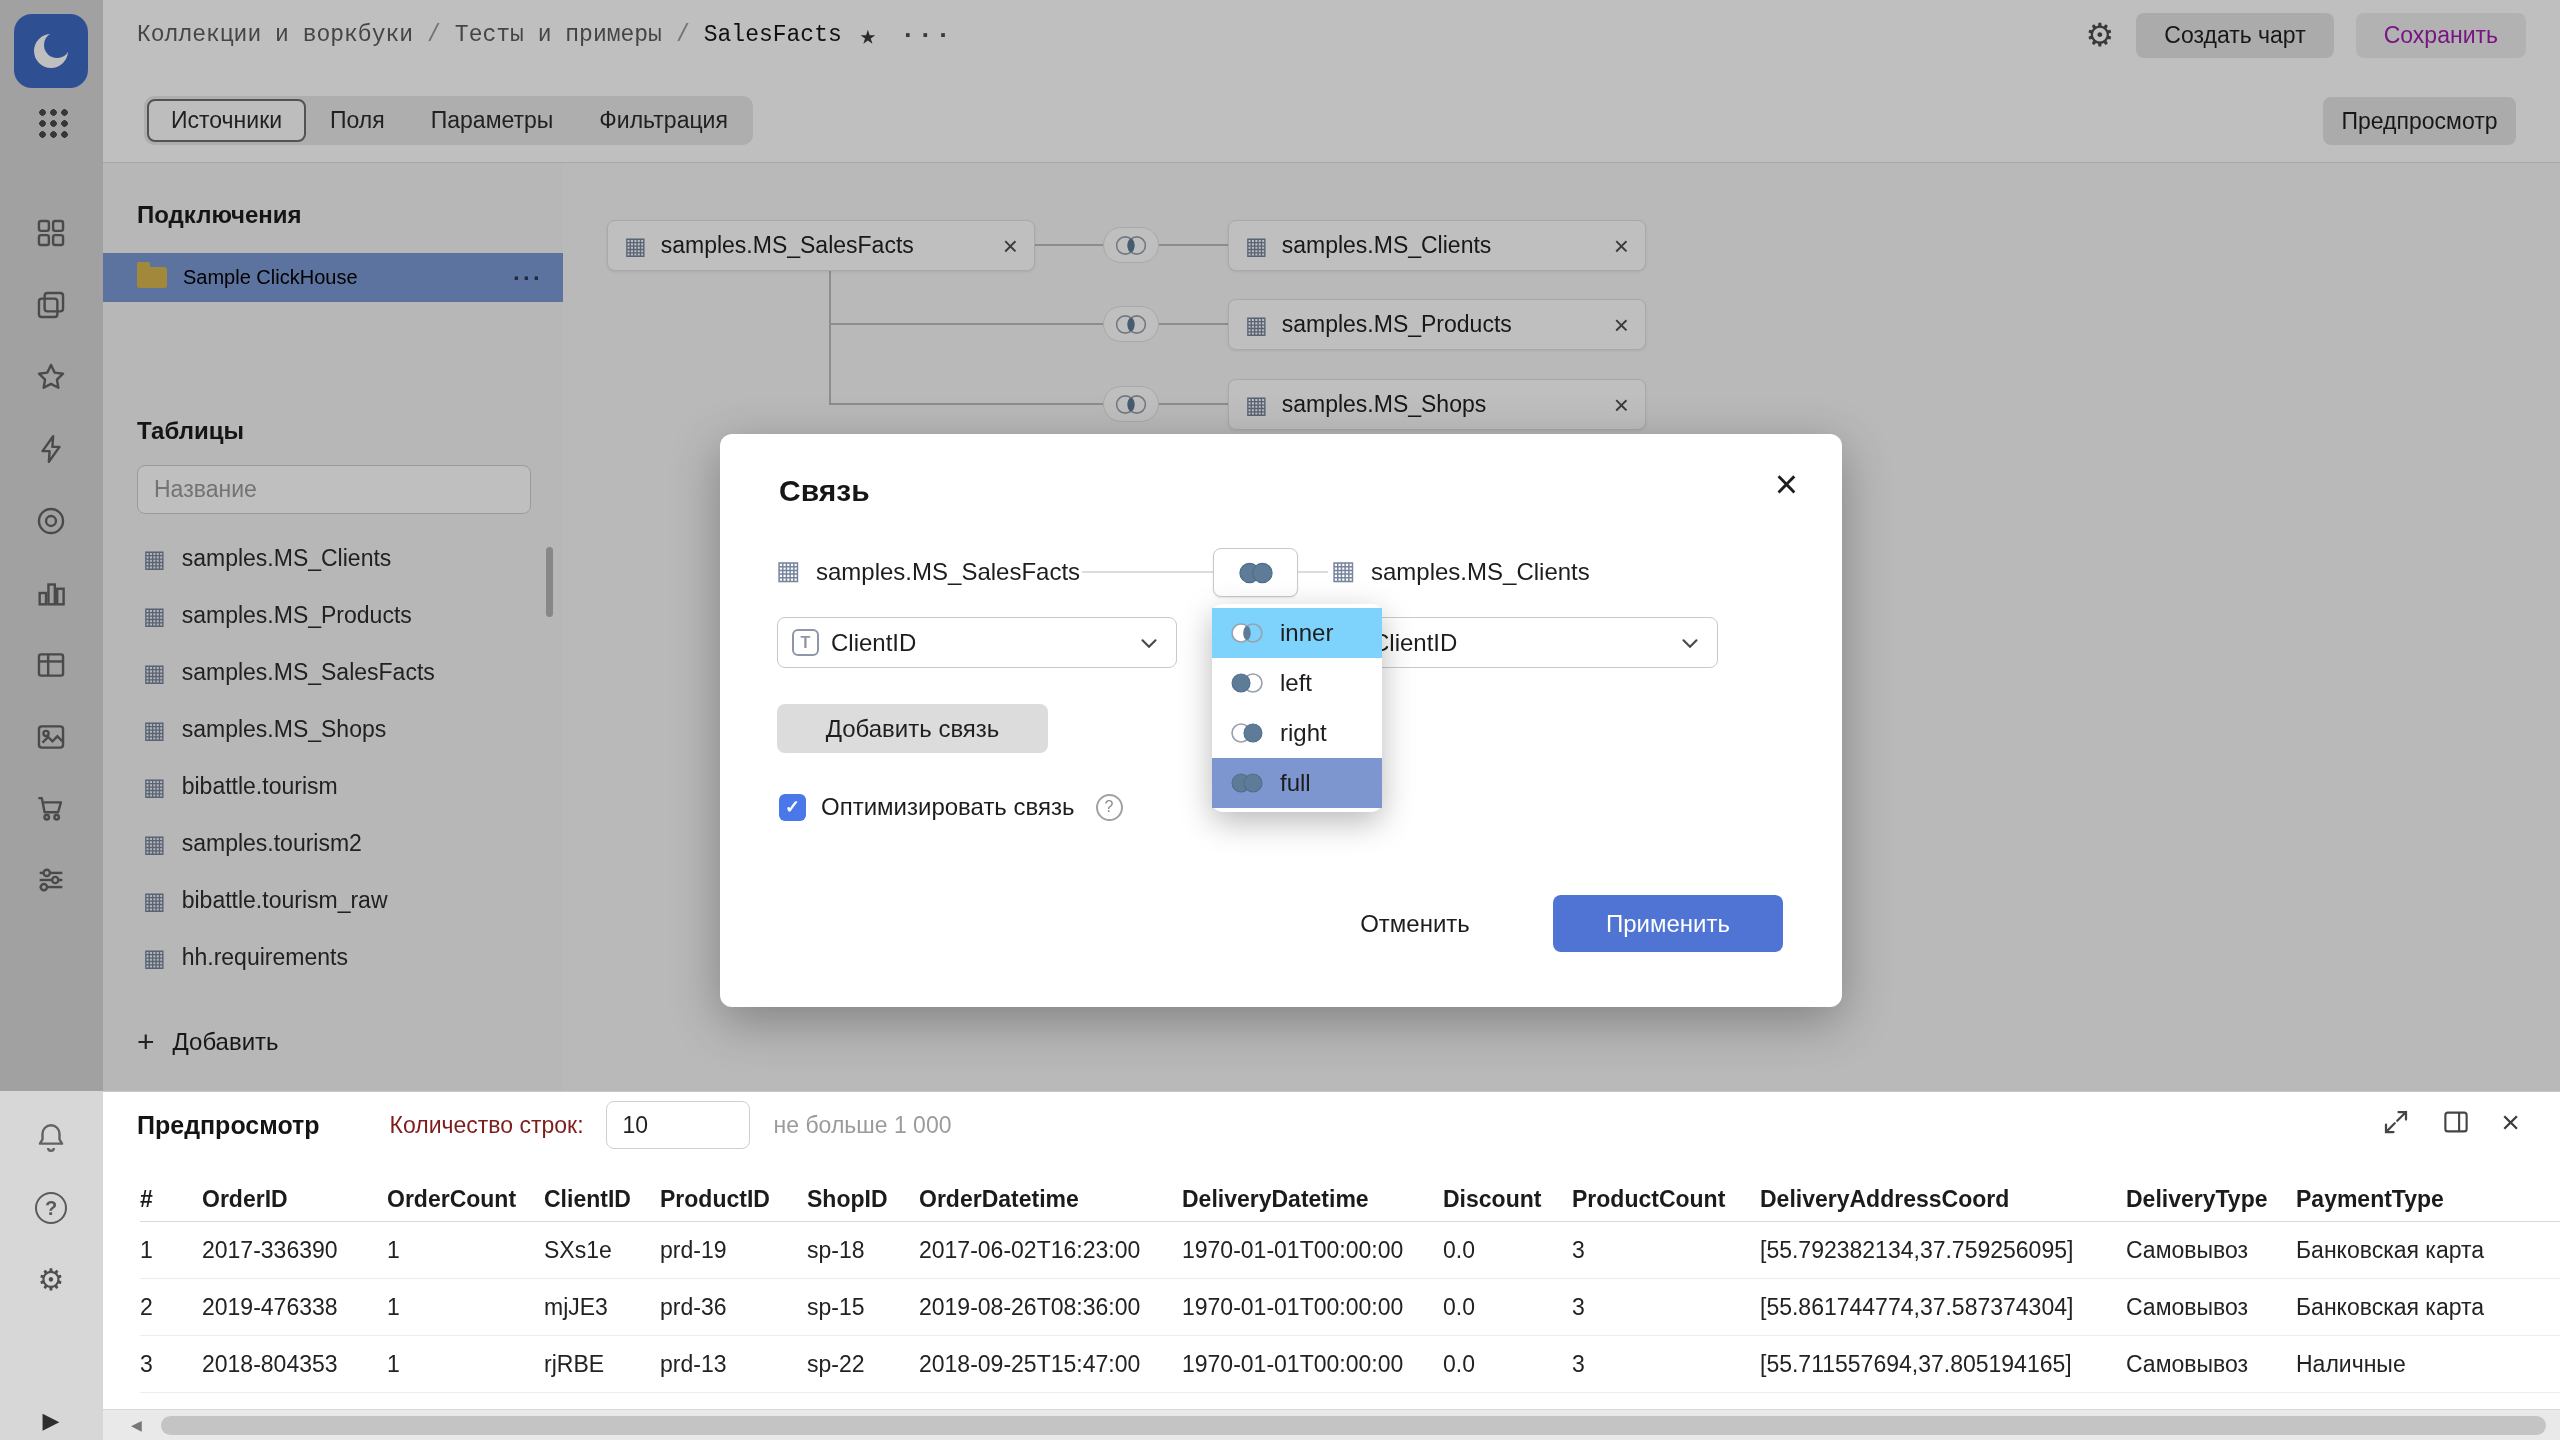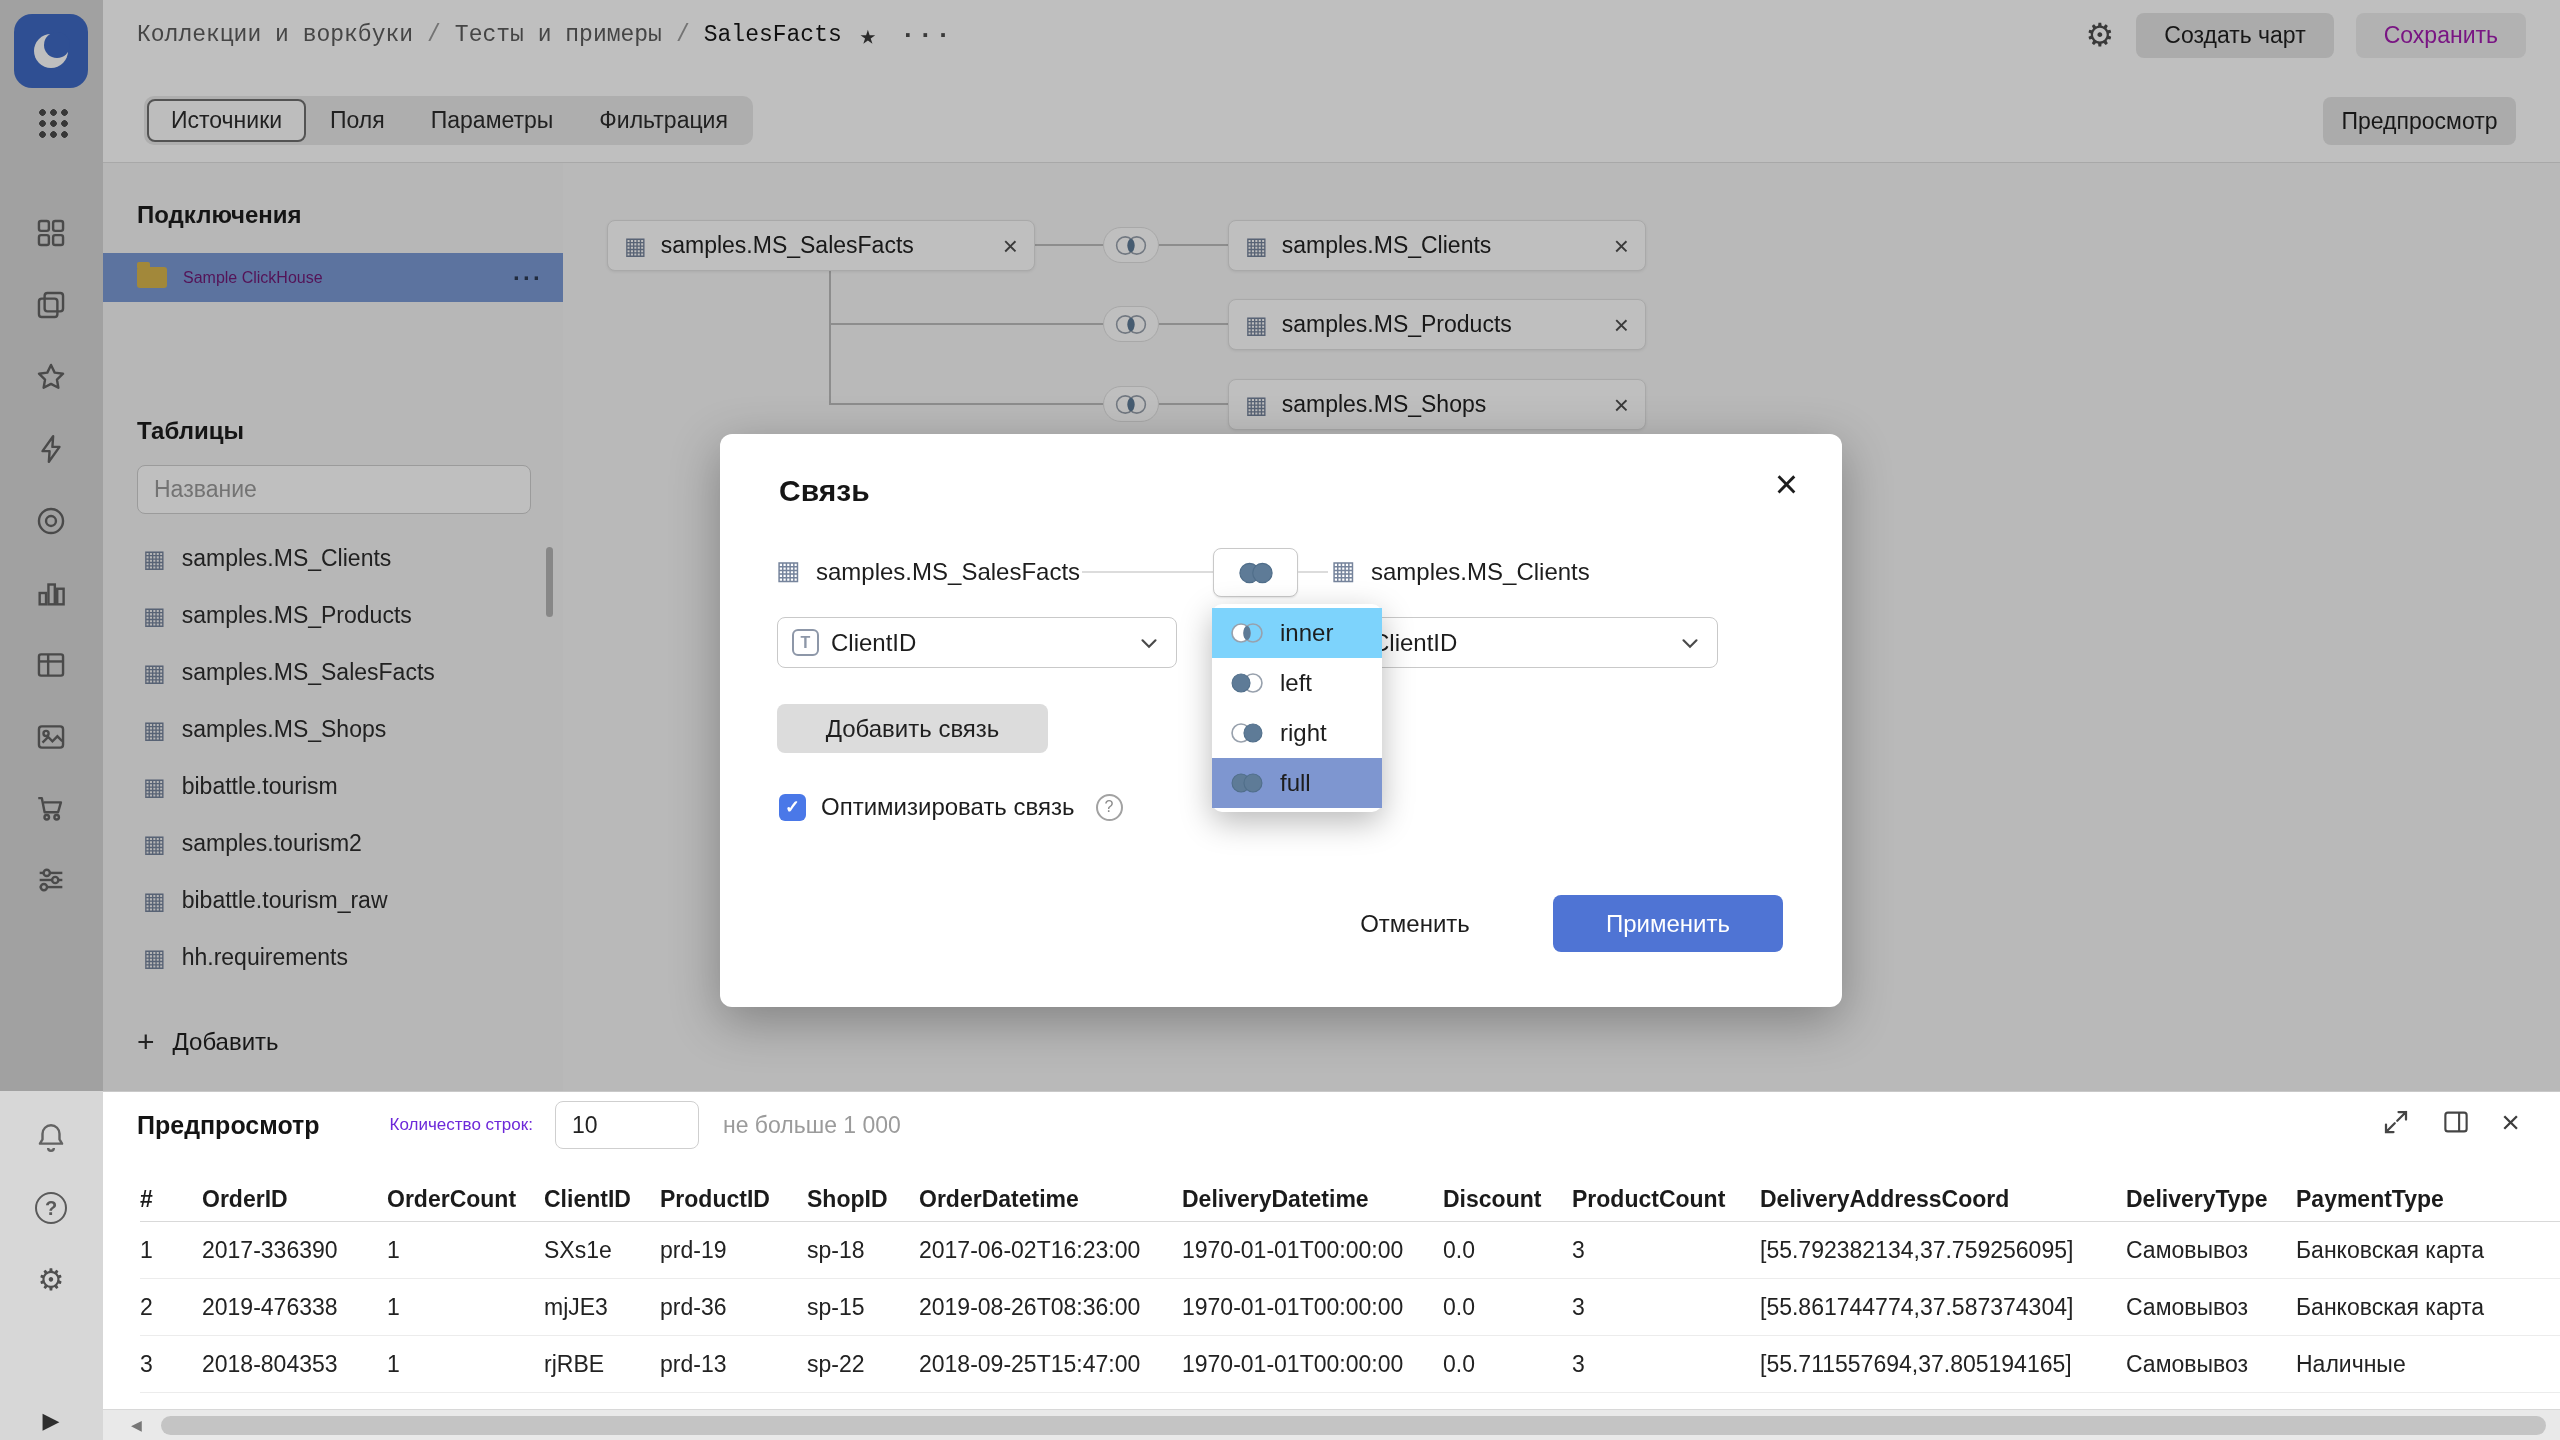--- a/index.html
+++ b/index.html
@@ -35,21 +35,21 @@
   .seg-tab { height:43px; display:flex; align-items:center; padding:0 22px; font-size:23px; color:#2c2c2c; border-radius:8px; cursor:pointer; }
   .seg-tab.active { background:#fdfdfd; border:2px solid #6f6f6f; }
   .preview-btn { position:absolute; right:44px; top:97px; width:193px; height:48px; background:#e5e5e5; border:none; border-radius:8px; font-family:inherit; font-size:23px; color:#1f1f1f; cursor:pointer; }
 
   
   .left-panel { position:absolute; left:103px; top:163px; width:464px; height:928px; background:#f4f4f4; border-right:1px solid #dddddd; }
   .panel-title { position:absolute; left:34px; font-size:24px; font-weight:bold; color:#1c1c1c; }
   .conn-row { position:absolute; left:0; top:90px; width:460px; height:49px; background:#7b9ad4; display:flex; align-items:center; padding:0 20px 0 34px; cursor:pointer; }
   .folder { position:relative; width:30px; height:21px; background:#d8b64e; border-radius:3px; margin-right:16px; }
   .folder::before { content:""; position:absolute; left:0; top:-5px; width:13px; height:6px; background:#d8b64e; border-radius:2px 2px 0 0; }
-  .conn-label { font-size:16px; color:#701a75; flex:1; }
+  .conn-label { font-size:20px; color:#000000; flex:1; }
   .conn-more { font-size:24px; font-weight:bold; letter-spacing:2px; color:#2c3a55; }
   .search-box { position:absolute; left:34px; top:302px; width:394px; height:49px; background:#ffffff; border:1px solid #cfcfcf; border-radius:8px; font-family:inherit; font-size:23px; padding:0 16px; color:#222; }
   .search-box::placeholder { color:#9a9a9a; }
   .tables-list { position:absolute; left:0; top:367px; width:460px; }
   .tbl-item { height:57px; display:flex; align-items:center; padding-left:40px; gap:16px; cursor:pointer; }
   .tbl-icon { font-size:24px; color:#76849c; line-height:1; }
   .tbl-label { font-size:23px; color:#2d2d2d; white-space:nowrap; }
   .panel-scroll-thumb { position:absolute; left:443px; top:384px; width:7px; height:70px; background:#b5b5b5; border-radius:4px; }
   .add-row { position:absolute; left:34px; top:856px; height:46px; display:flex; align-items:center; gap:18px; cursor:pointer; }
   .plus-glyph { font-size:30px; color:#2e2e2e; line-height:1; }
@@ -88,21 +88,21 @@
   
   .join-dd { position:absolute; left:1212px; top:604px; width:170px; background:#ffffff; border-radius:10px; z-index:70; box-shadow:0 10px 32px rgba(0,0,0,0.28); padding:4px 0; }
   .dd-item { height:50px; display:flex; align-items:center; gap:13px; padding:0 15px; font-size:24px; color:#1d1d1d; cursor:pointer; }
   .dd-item.hover { background:#7dd3fc; }
   .dd-item.selected { background:#7e96d0; }
 
   
   .preview-panel { position:absolute; left:103px; top:1091px; width:2457px; height:349px; background:#ffffff; border-top:1px solid #c9c9c9; z-index:10; }
   .pv-head { position:absolute; left:34px; top:0; height:66px; display:flex; align-items:center; }
   .pv-title { font-size:25px; font-weight:bold; color:#141414; }
-  .pv-rows-label { font-size:17px; color:#6d28d9; margin-left:70px; }
+  .pv-rows-label { font-size:23px; color:#7f1d1d; margin-left:70px; }
   .pv-rows-input { width:144px; height:48px; border:1px solid #cfcfcf; border-radius:8px; font-family:inherit; font-size:23px; padding:0 16px; color:#222; margin-left:22px; background:#fff; }
   .pv-hint { font-size:23px; color:#9b9b9b; margin-left:24px; }
   .pv-icons { position:absolute; right:40px; top:14px; display:flex; align-items:center; gap:30px; }
   .pv-icons svg { display:block; }
   .pv-close { font-size:32px; color:#3c3c3c; line-height:1; cursor:pointer; }
   .ptable { position:absolute; left:37px; top:86px; width:2420px; font-size:23px; }
   .ph, .pr { display:grid; grid-template-columns:62px 185px 157px 116px 147px 112px 263px 261px 129px 188px 366px 170px 224px 40px; align-items:center; }
   .ph { height:44px; border-bottom:1px solid #d9d9d9; font-weight:bold; color:#1b1b1b; }
   .pr { height:57px; border-bottom:1px solid #ececec; color:#222; }
   .pcell { white-space:nowrap; overflow:hidden; padding-right:12px; }

